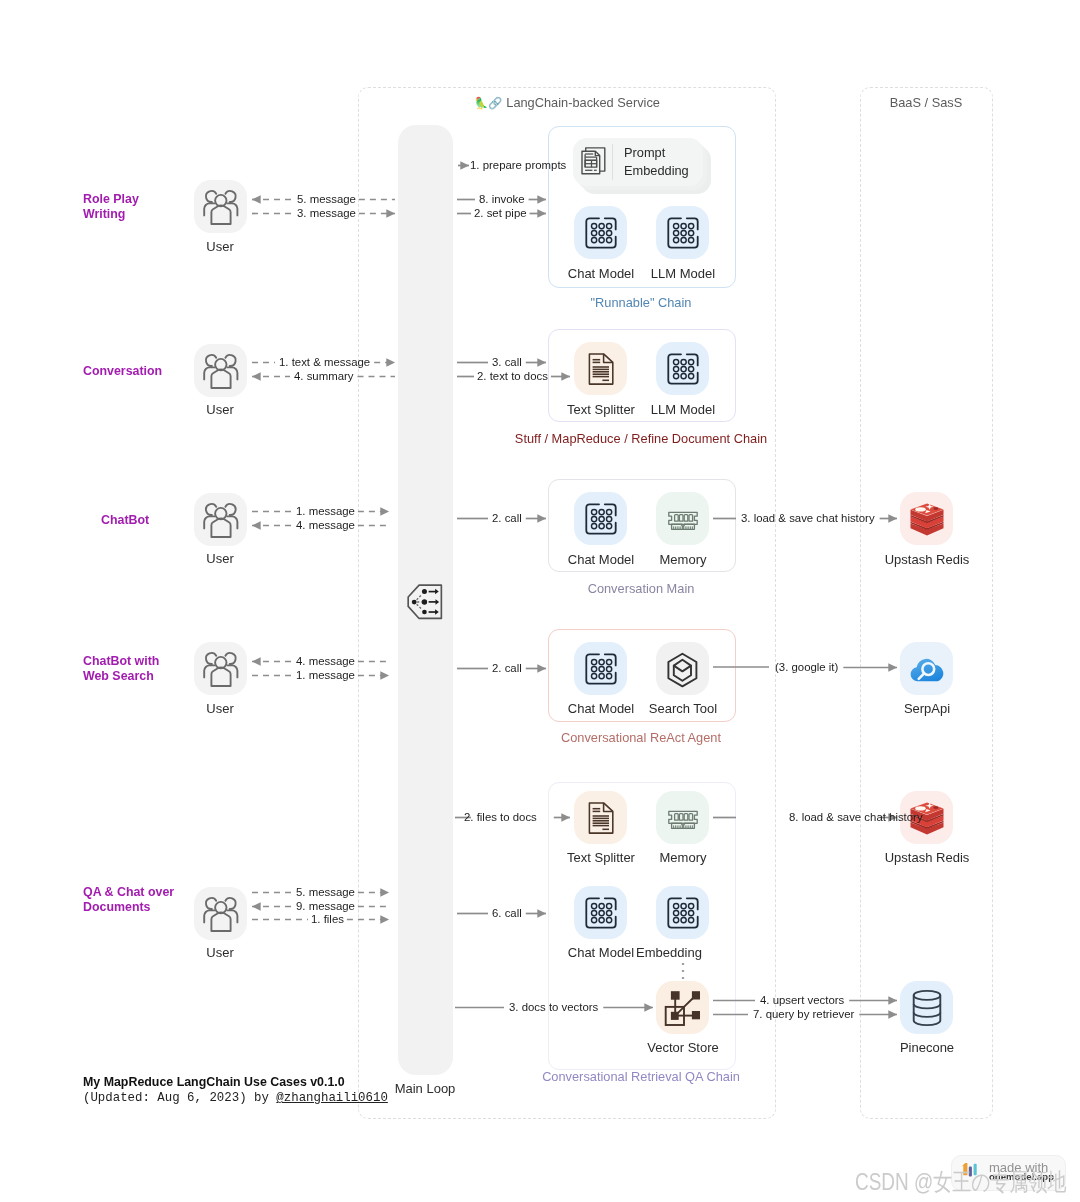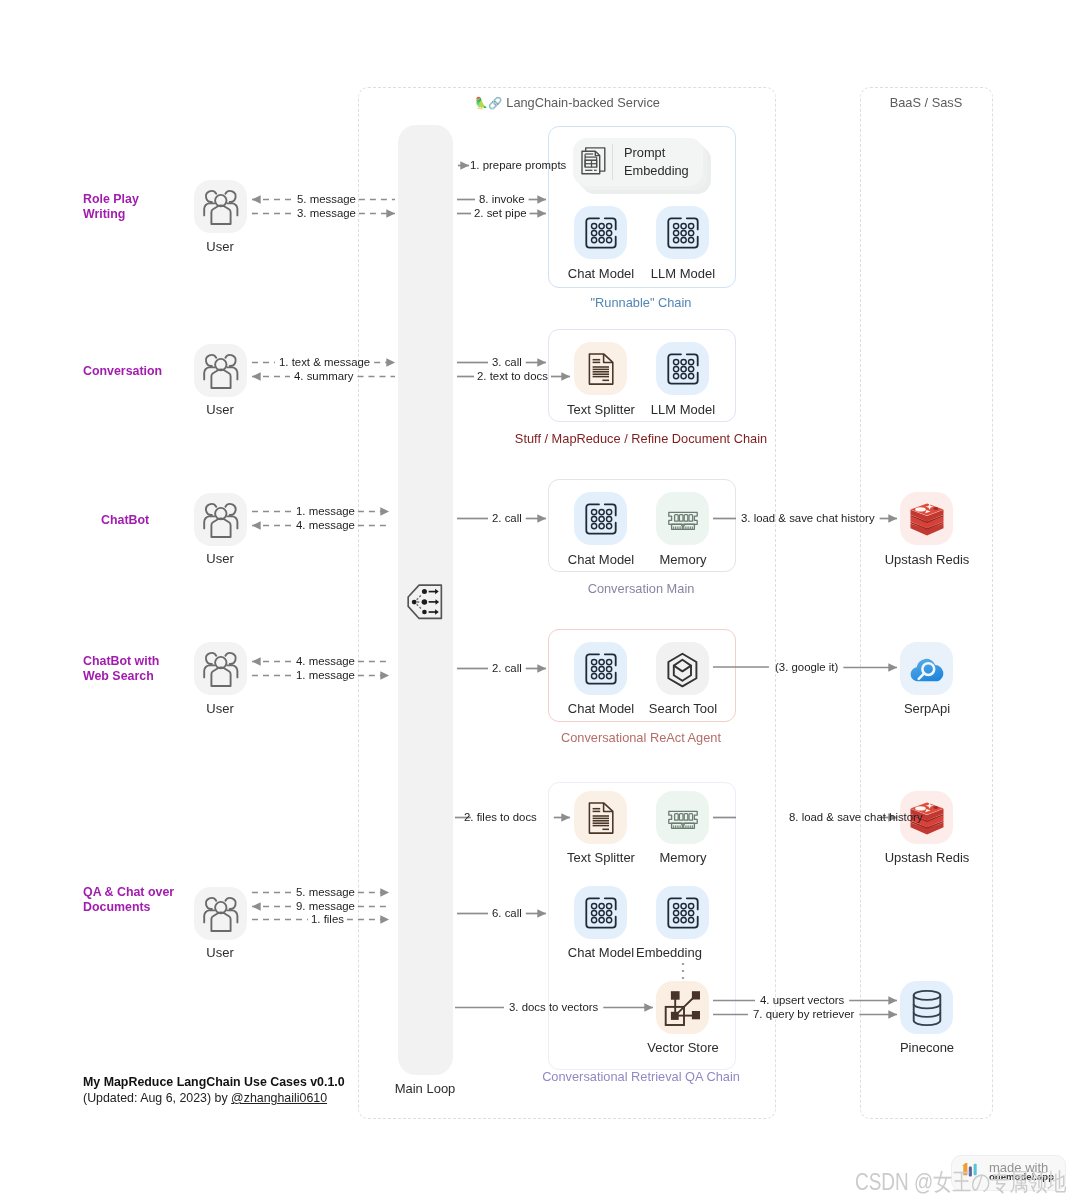--- a/index.html
+++ b/index.html
@@ -472,15 +472,15 @@
 <svg width="22" height="20" style="position:absolute;left:960px;top:1162px;z-index:26;">
   <path d="M1.4 4.4 L5.2 1.1 L7.4 1.1 L7.4 13.3 L3.3 13.3 L3.3 3.5 Z" fill="#eda033"></path>
   <rect x="8.8" y="4.6" width="3.1" height="10" rx="1.1" fill="#5d5f9c"></rect>
   <rect x="13.6" y="1.7" width="3.1" height="11.6" rx="1.1" fill="#59c4d6"></rect>
 </svg>
 <div style="position:absolute;left:989px;top:1160px;font-size:13px;color:#919191;z-index:26;">made with</div>
 <div style="position:absolute;left:989px;top:1171px;font-size:9.6px;color:#3d3d3d;font-weight:bold;z-index:26;">onemodel.app</div>
 <div style="position:absolute;left:855px;top:1166px;font-size:24px;color:#cbcbcb;white-space:nowrap;font-family:'Liberation Sans',sans-serif;z-index:30;transform-origin:0 0;transform:scaleX(0.79);">CSDN @女王の专属领地</div>
 
 <div class="ftitle" style="left:83px;top:1075px;">My MapReduce LangChain Use Cases v0.1.0</div>
-<div class="fsub" style="left:83px;top:1091px;">
+<div class="fsub" style="left:83px;top:1091px;font-family:Liberation Mono, monospace;">
   <span>(Updated: Aug 6, 2023) by </span><span class="fauth">@zhanghaili0610</span>
 </div>
 
 </body></html>

